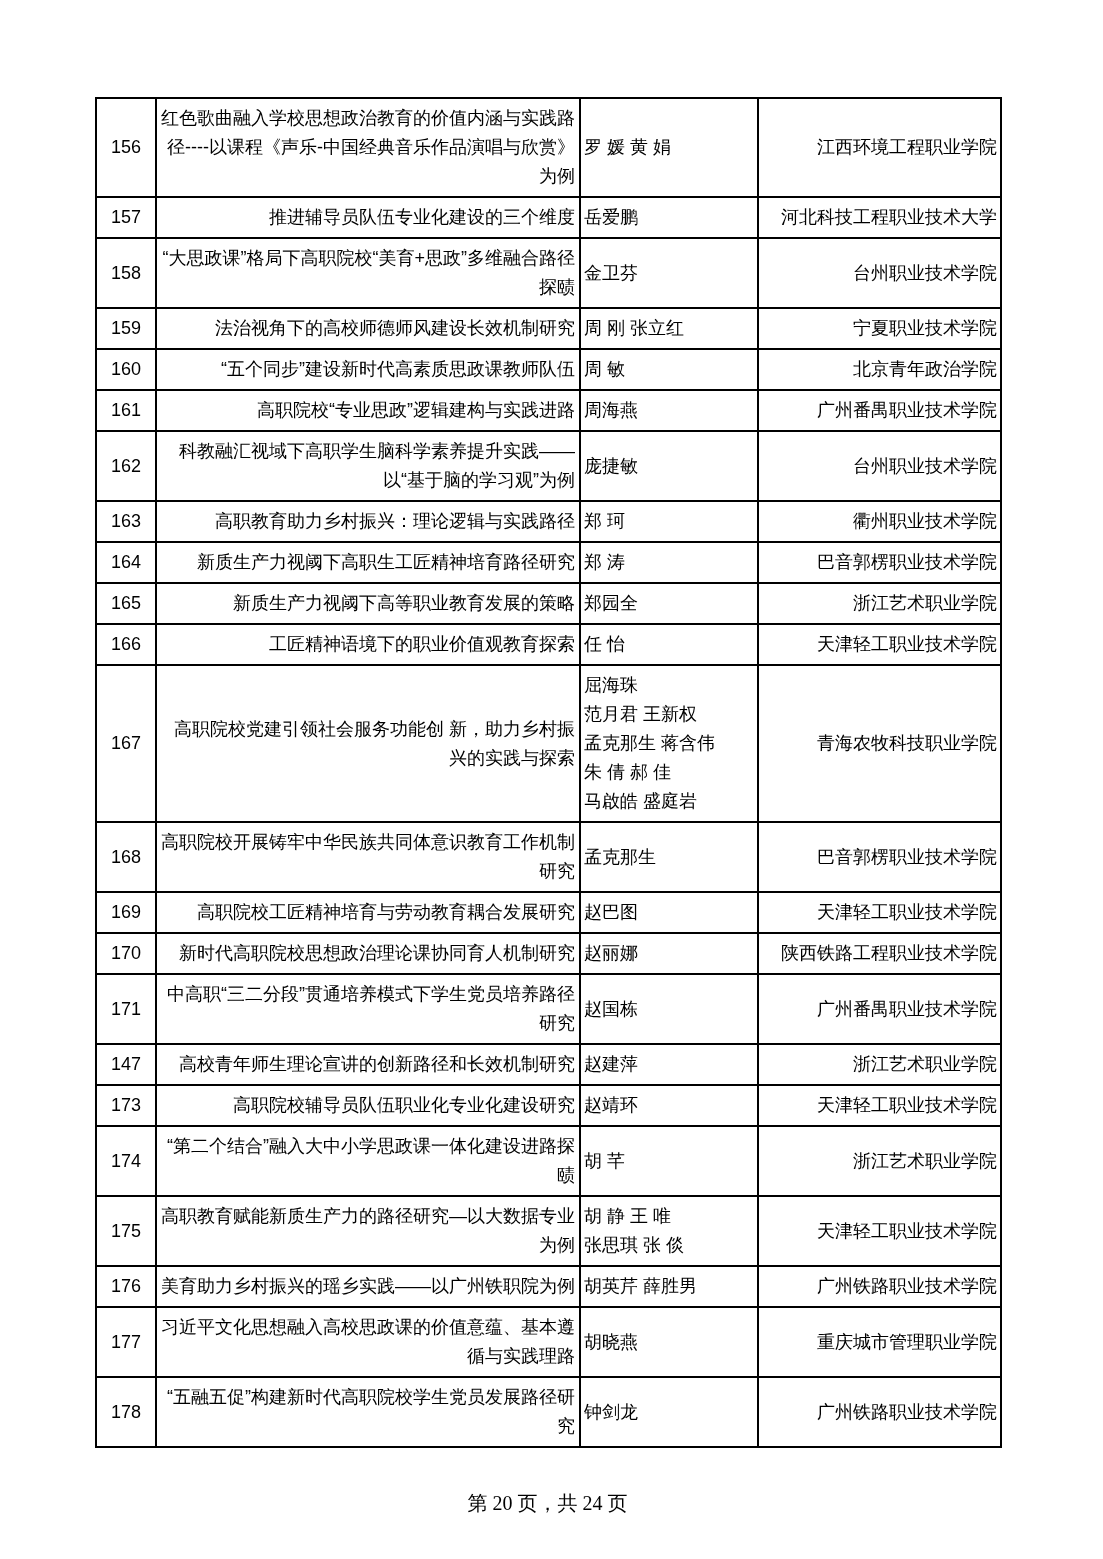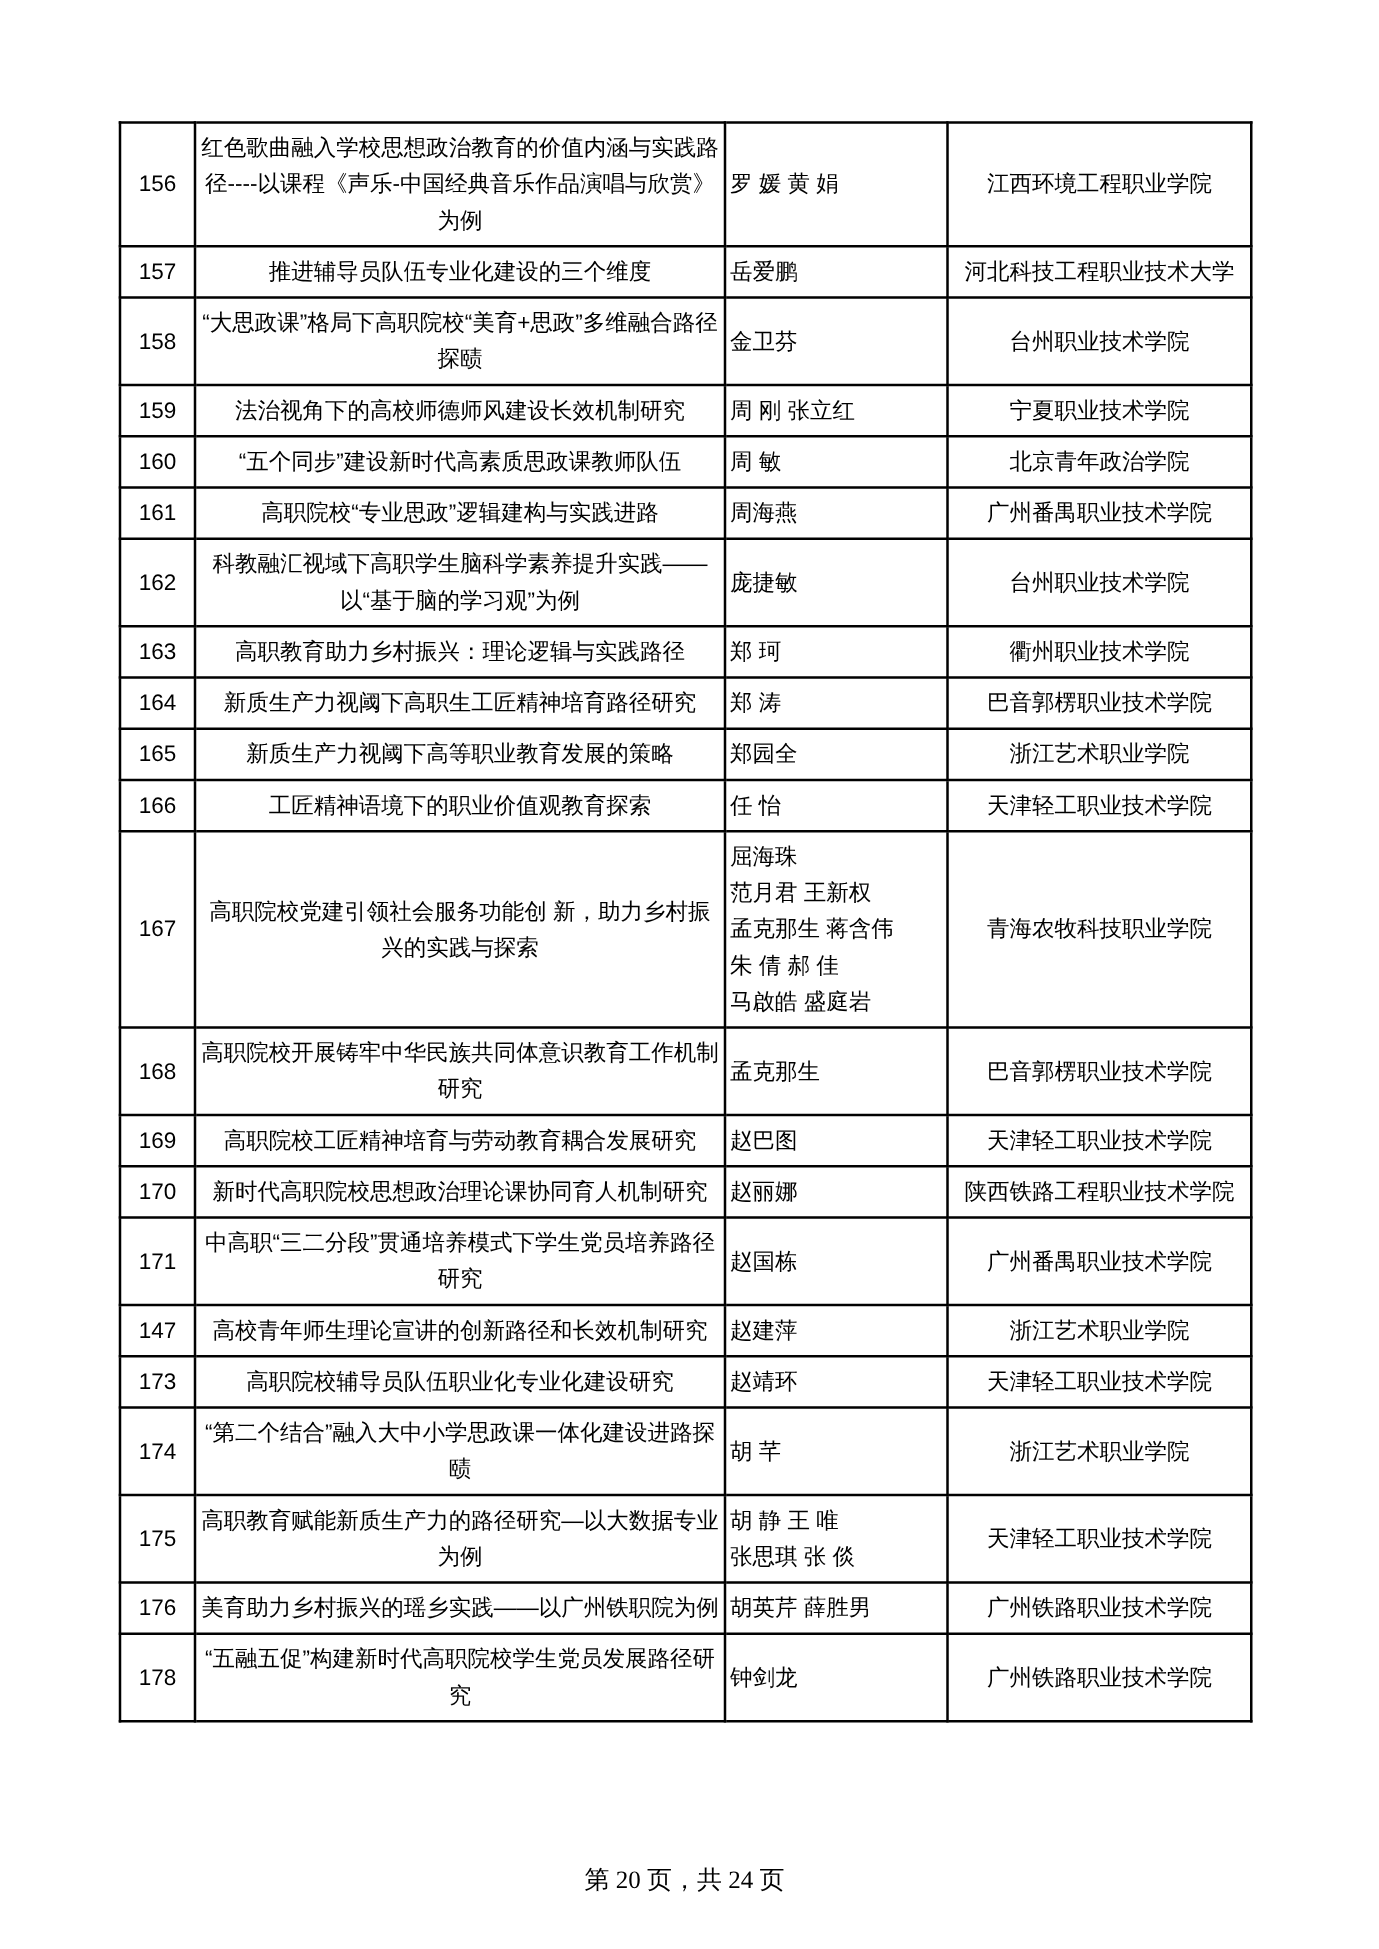--- a/index.html
+++ b/index.html
@@ -32,29 +32,29 @@
     overflow: hidden;
   }
   .doc-table col.c-no   { width: 60px; }
   .doc-table col.c-title{ width: 424px; }
   .doc-table col.c-auth { width: 178px; }
   .doc-table col.c-inst { width: 243px; }
   td.cell-no {
     text-align: center;
   }
   td.cell-title {
-    text-align: center;
+    text-align: right;
     padding-left: 4px;
     padding-right: 4px;
   }
   td.cell-authors {
     text-align: left;
   }
   td.cell-inst {
-    text-align: center;
+    text-align: right;
   }
   .author-line {
     display: block;
   }
   .page-footer {
     position: absolute;
     left: 0;
     top: 1490px;
     width: 1095px;
     text-align: center;
@@ -241,20 +241,28 @@
       </tr>
       <tr>
         <td class="cell-no">176</td>
         <td class="cell-title">美育助力乡村振兴的瑶乡实践——以广州铁职院为例</td>
         <td class="cell-authors">
           <span class="author-line">胡英芹 薛胜男</span>
         </td>
         <td class="cell-inst">广州铁路职业技术学院</td>
       </tr>
       <tr>
+        <td class="cell-no">177</td>
+        <td class="cell-title">习近平文化思想融入高校思政课的价值意蕴、基本遵循与实践理路</td>
+        <td class="cell-authors">
+          <span class="author-line">胡晓燕</span>
+        </td>
+        <td class="cell-inst">重庆城市管理职业学院</td>
+      </tr>
+      <tr>
         <td class="cell-no">178</td>
         <td class="cell-title">“五融五促”构建新时代高职院校学生党员发展路径研究</td>
         <td class="cell-authors">
           <span class="author-line">钟剑龙</span>
         </td>
         <td class="cell-inst">广州铁路职业技术学院</td>
       </tr>
     </tbody>
 </table>
 

